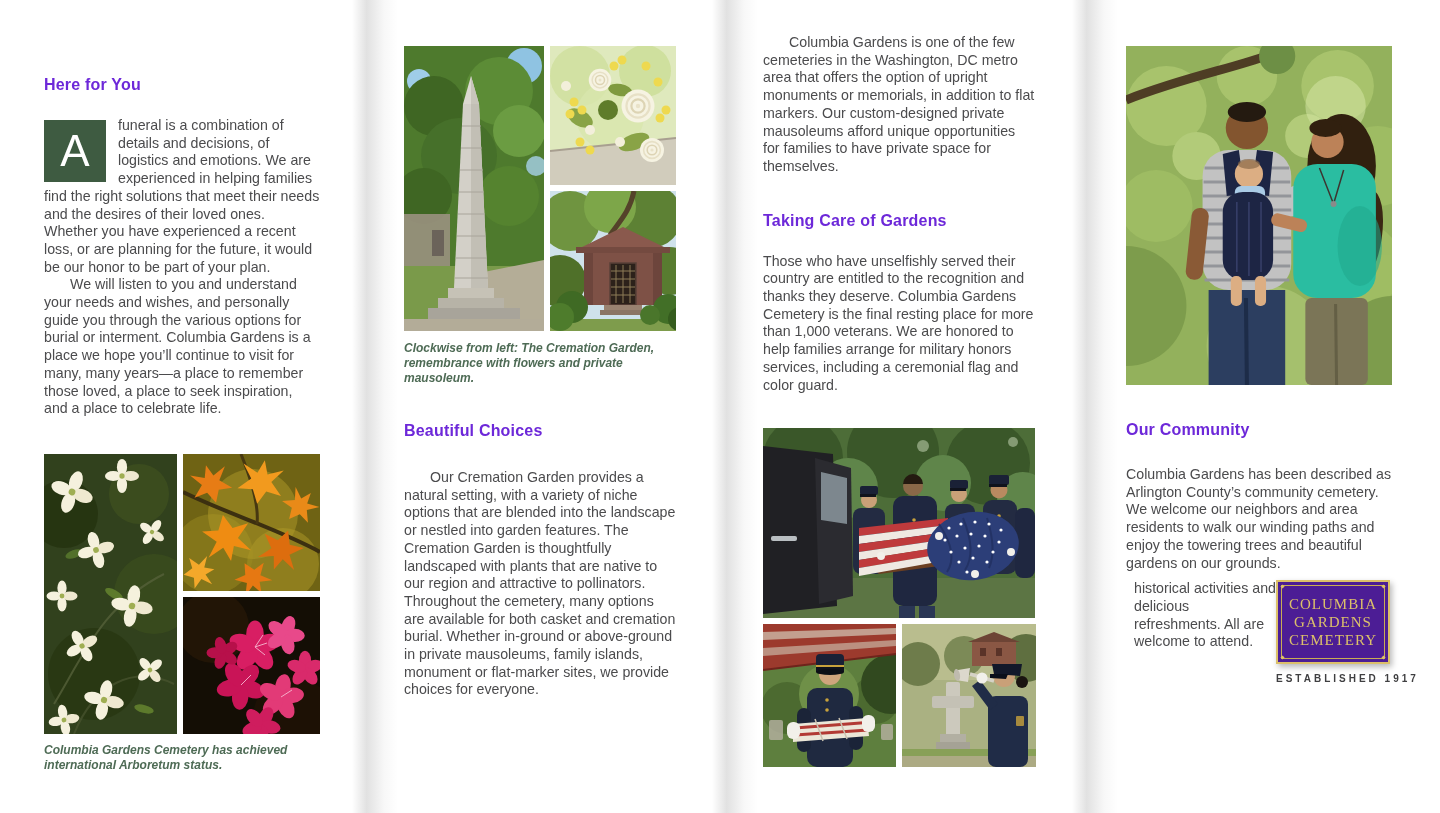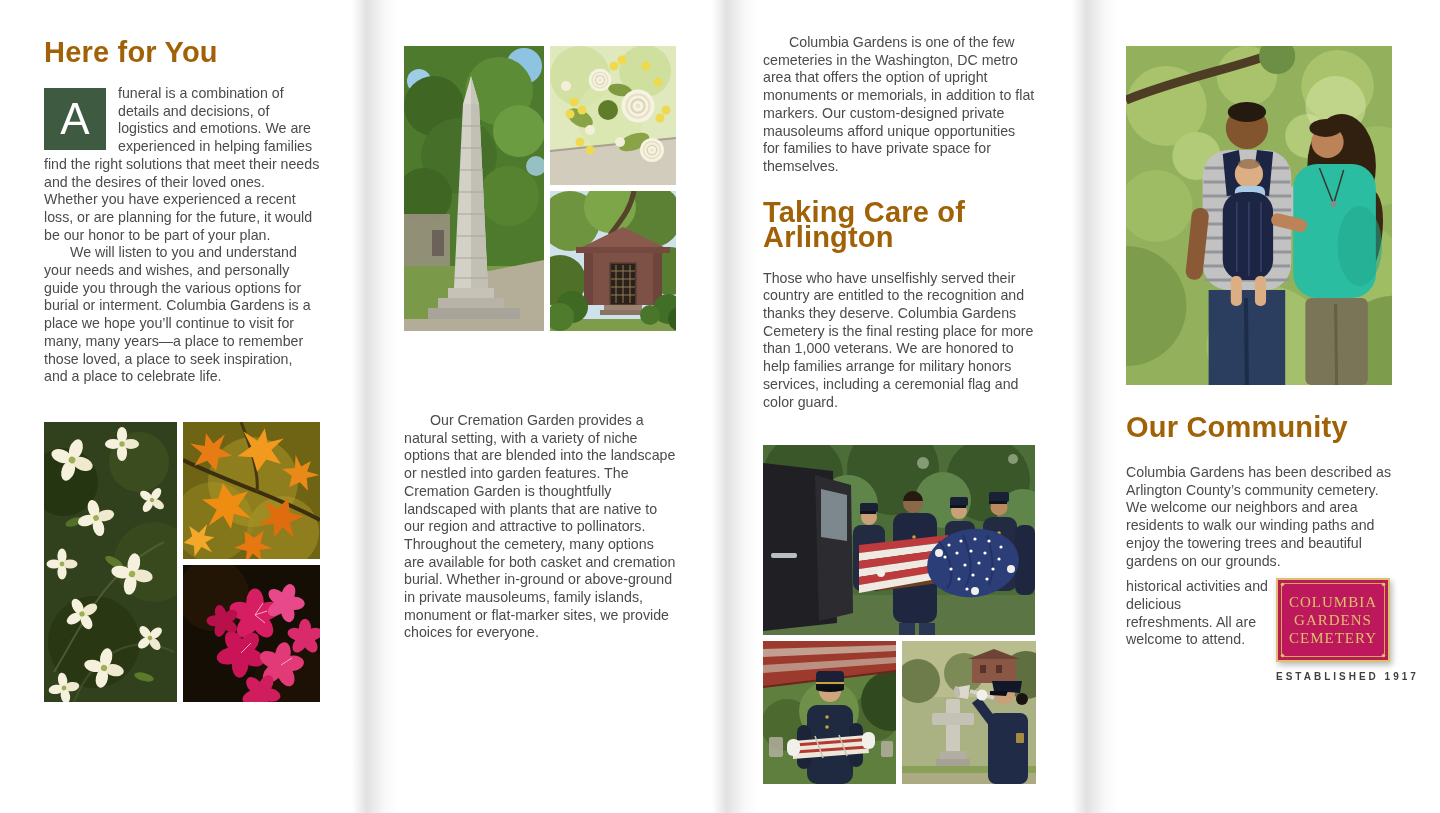--- a/index.html
+++ b/index.html
@@ -10,21 +10,21 @@
   .fold { position:absolute; top:0; height:813px; width:46px;
     background:linear-gradient(90deg, rgba(70,70,70,0) 0%, rgba(70,70,70,0.16) 32%, rgba(70,70,70,0.04) 70%, rgba(70,70,70,0) 100%); }
   .fold-1 { left:352px; } .fold-2 { left:712px; } .fold-3 { left:1072px; }
 
   .panel { position:absolute; top:0; }
   .panel-1 { left:44px;  top:40px; width:276px; }
   .panel-2 { left:404px; top:46px; width:272px; }
   .panel-3 { left:763px; top:34px; width:272px; }
   .panel-4 { left:1126px; top:46px; width:266px; }
 
-  h2.gold { color:#a16207; font-size:29px; line-height:25px; font-weight:bold; letter-spacing:0.2px; }
+  h2.gold { color:#6d28d9; font-size:16px; line-height:25px; font-weight:bold; letter-spacing:0.2px;margin-top:32px; }
   .body { color:#4B4B4D; font-size:14.2px; line-height:17.7px; }
   .indent { text-indent:26px; }
   .caption { color:#4E6B55; font-size:12px; line-height:15px; font-style:italic; font-weight:bold; }
 
   .dropcap { float:left; width:62px; height:62px; background:#3E5B41; color:#ffffff;
     font-size:44px; line-height:62px; text-align:center; font-weight:normal;
     margin:3px 12px 2px 0; }
 
   .p1-body { margin-top:20px; }
   .grid { display:grid; gap:6px; }
@@ -39,23 +39,23 @@
   .body-p2 { margin-top:26px; }
   .h2-p3 { margin-top:24px; }
   .body-p3b { margin-top:20px; }
   .h2-p4 { margin-top:30px; }
   .body-p4a { margin-top:24px; }
 
   figure { margin:0; line-height:0; }
   figure svg { display:block; }
 
   .wrap-row { display:flex; justify-content:space-between; align-items:flex-start; margin-top:8px; }
-  .wrap-left { width:142px; }
+  .wrap-left { width:142px;margin-left:8px; }
   .logo-block { width:116px; text-align:center; }
-  .logo-box { position:relative; width:114px; height:84px; background:#be185d;
+  .logo-box { position:relative; width:114px; height:84px; background:#4c1d95;
     border:2px solid #DCC06A; box-shadow:2px 3px 6px rgba(0,0,0,0.28);
     display:flex; flex-direction:column; justify-content:center; align-items:center; }
   .logo-inner { position:absolute; inset:3px; border:1px solid #C9AD55; pointer-events:none; }
   .logo-line { font-family:"Liberation Serif","DejaVu Serif",serif; color:#DCC06A;
     font-size:15px; line-height:18px; letter-spacing:1px; font-weight:normal; }
   .logo-dot { position:absolute; width:3px; height:3px; background:#DCC06A; transform:rotate(45deg); }
   .ld-tl { top:3px; left:3px; } .ld-tr { top:3px; right:3px; }
   .ld-bl { bottom:3px; left:3px; } .ld-br { bottom:3px; right:3px; }
   .established { margin-top:9px; color:#3F3F41; font-size:10px; letter-spacing:3px; font-weight:bold; white-space:nowrap; }
 </style>
@@ -152,20 +152,21 @@
           <use href="#az" transform="translate(40,56) scale(1) rotate(55)" fill="#b7104a"></use>
           <use href="#az" transform="translate(122,72) scale(1.1)" fill="#d92a6b"></use>
           <use href="#az" transform="translate(78,128) scale(1.2) rotate(30)" fill="#cf1d5e"></use>
           <g stroke="#f6b8d0" stroke-width="1" opacity=".9">
             <path d="M72,50 l8,-12 M72,50 l12,-4 M72,50 l10,8" fill="none"></path>
             <path d="M58,88 l10,-10 M98,100 l11,-7" fill="none"></path>
           </g>
         </svg>
       </figure>
     </div>
+    <p class="caption caption-p1">Columbia Gardens Cemetery has achieved international Arboretum status.</p>
   </section>
 
   <section class="panel panel-2">
     <div class="grid grid-p2">
       <figure class="tall">
         <svg viewBox="0 0 140 285" width="140" height="285" preserveAspectRatio="none">
           <rect width="140" height="285" fill="#4e7a2d"></rect>
           <circle cx="120" cy="20" r="18" fill="#8fc3e2"></circle>
           <circle cx="15" cy="35" r="12" fill="#9fcde8"></circle>
           <circle cx="132" cy="120" r="10" fill="#a7d2ea" opacity=".8"></circle>
@@ -270,31 +271,32 @@
           <rect x="50" y="119" width="46" height="5" fill="#8a7463"></rect>
           <rect x="0" y="128" width="126" height="12" fill="#7e9c4c"></rect>
           <circle cx="22" cy="116" r="16" fill="#3f6a24"></circle>
           <circle cx="10" cy="126" r="14" fill="#4e7c2c"></circle>
           <circle cx="118" cy="118" r="15" fill="#426f27"></circle>
           <circle cx="130" cy="128" r="12" fill="#355c1e"></circle>
           <circle cx="100" cy="124" r="10" fill="#4a762b"></circle>
         </svg>
       </figure>
     </div>
+    <p class="caption caption-p2">Clockwise from left: The Cremation Garden, remembrance with flowers and private mausoleum.</p>
     <h2 class="gold h2-p2">
-      <br>
+      <span>Beautiful Choices</span><br>
     </h2>
     <div class="body body-p2">
       <p class="indent">Our Cremation Garden provides a natural setting, with a variety of niche options that are blended into the landscape or nestled into garden features. The Cremation Garden is thoughtfully landscaped with plants that are native to our region and attractive to pollinators. Throughout the cemetery, many options are available for both casket and cremation burial. Whether in-ground or above-ground in private mausoleums, family islands, monument or flat-marker sites, we provide choices for everyone.</p>
     </div>
   </section>
 
   <section class="panel panel-3">
     <p class="body indent">Columbia Gardens is one of the few cemeteries in the Washington, DC metro area that offers the option of upright monuments or memorials, in addition to flat markers. Our custom-designed private mausoleums afford unique opportunities for families to have private space for themselves.</p>
-    <h2 class="gold h2-p3">Taking Care of Arlington</h2>
+    <h2 class="gold h2-p3">Taking Care of Gardens</h2>
     <p class="body body-p3b">Those who have unselfishly served their country are entitled to the recognition and thanks they deserve. Columbia Gardens Cemetery is the final resting place for more than 1,000 veterans. We are honored to help families arrange for military honors services, including a ceremonial flag and color guard.</p>
 
     <div class="grid grid-p3">
       <figure class="wide">
         <svg viewBox="0 0 272 190" width="272" height="190" preserveAspectRatio="none">
           <rect width="272" height="190" fill="#4d6d38"></rect>
           <circle cx="40" cy="30" r="40" fill="#3a5729"></circle>
           <circle cx="130" cy="24" r="46" fill="#3a5729"></circle>
           <circle cx="225" cy="35" r="42" fill="#3a5729"></circle>
           <circle cx="85" cy="60" r="30" fill="#5f854a"></circle>

